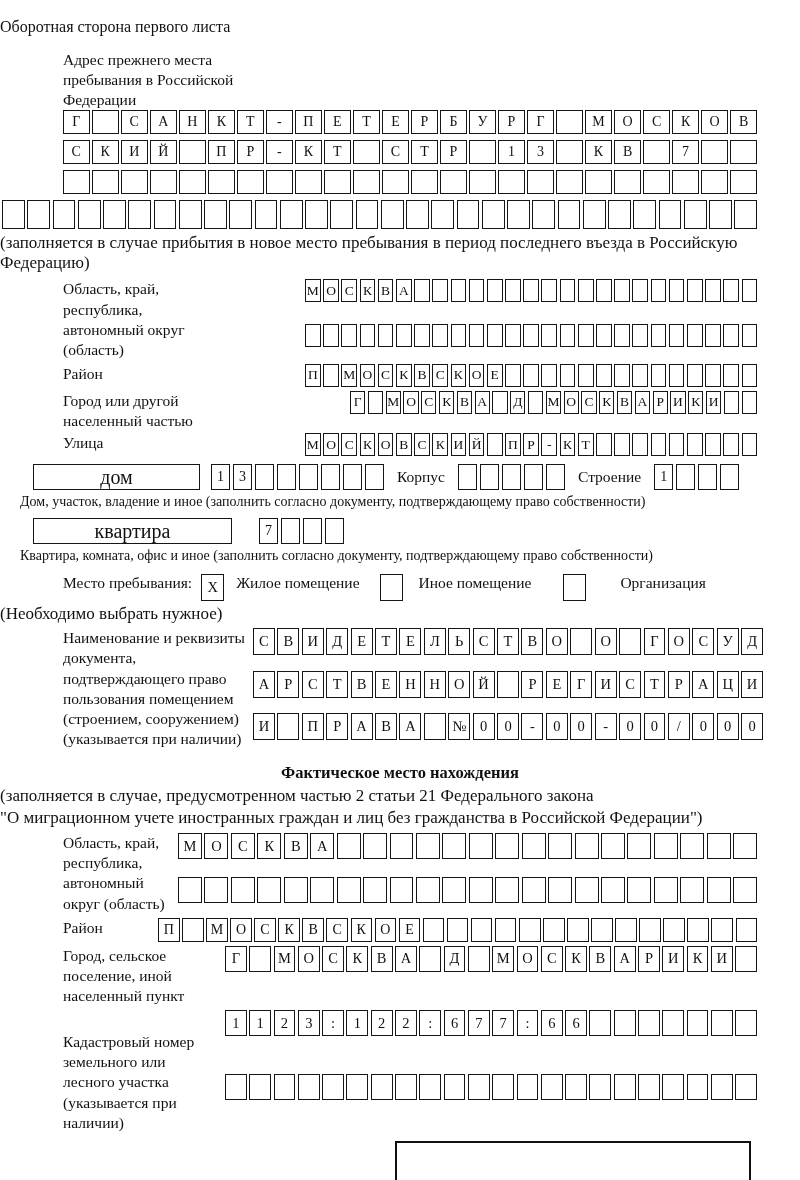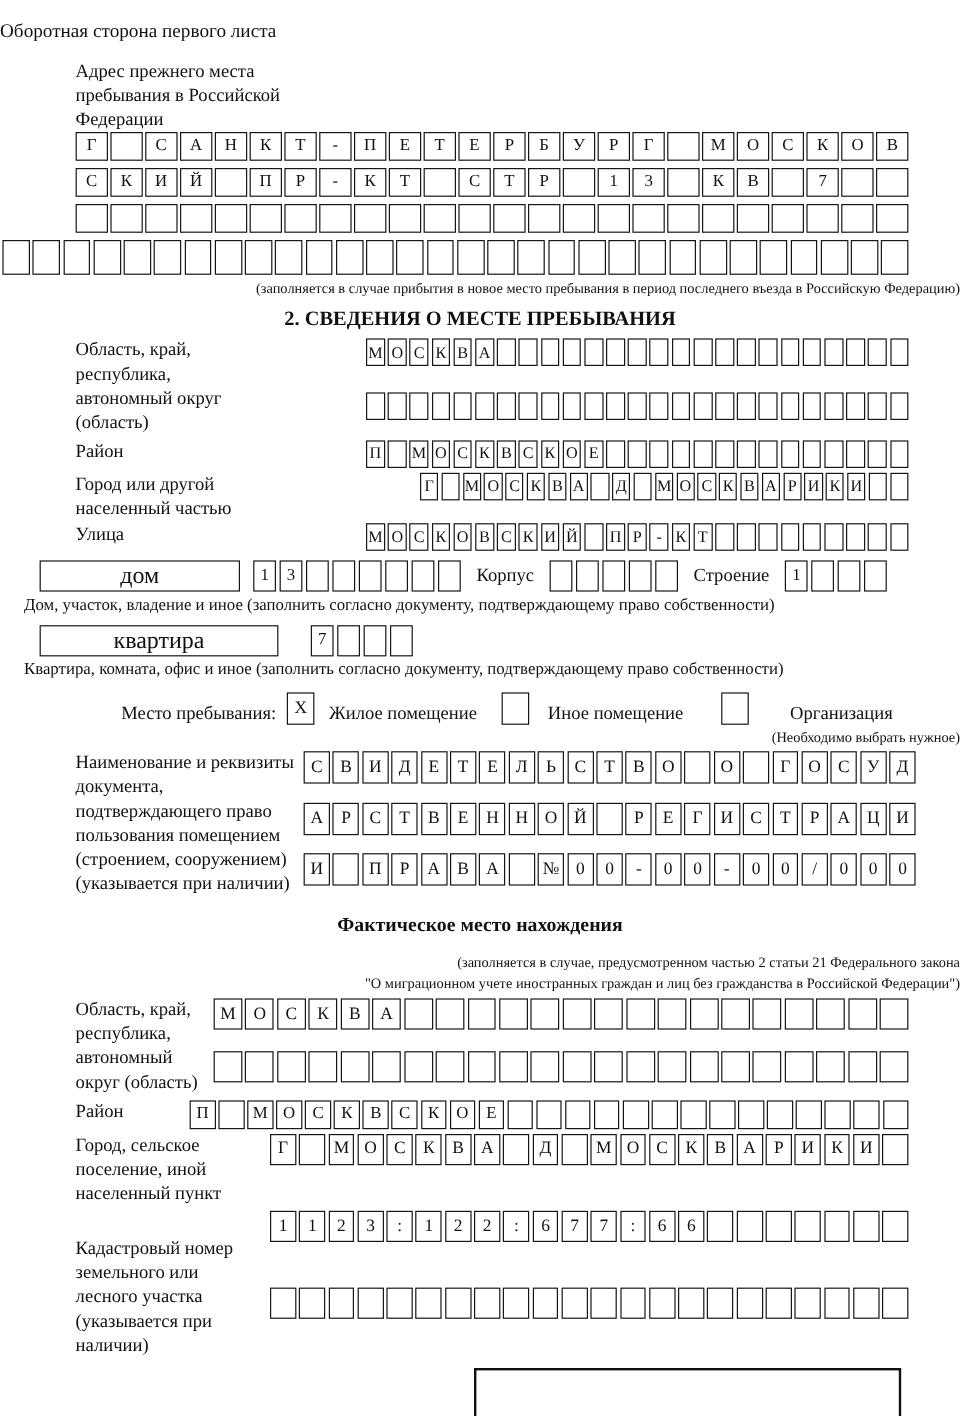--- a/index.html
+++ b/index.html
@@ -12,33 +12,33 @@
   .rows{flex:1;display:flex;flex-direction:column;gap:6px;}
   .grow{display:flex;gap:2.5px;flex:1;}
   .cell{flex:1;border:1.6px solid #161616;height:21px;min-width:0;
         display:flex;align-items:center;justify-content:center;
         font-size:13.5px;background:#fff;}
   .c22 .cell{height:22px;font-size:14px;}
   .c24 .cell{height:24px;font-size:14.5px;}
   .c25 .cell{height:25px;font-size:14.5px;}
   .c27 .cell{height:27px;font-size:15px;}
   .fullrow{margin:6px 43px 0 2px;}
-  .note{font-size:12px;text-align:right;margin-top:4px;}
+  .note{font-size:17px;text-align:left;margin-top:4px;}
   .title{font-size:17px;font-weight:bold;text-align:center;margin-top:8px;}
   .subtitle{font-size:16.5px;font-weight:bold;text-align:center;margin-top:14px;}
   
   .hline{display:flex;align-items:center;margin:8px 0 0 33px;gap:3px;}
   .widebox{border:1.6px solid #161616;height:26px;display:flex;align-items:center;
            justify-content:center;font-size:20px;box-sizing:border-box;}
   .fcell{flex:none;width:17px;height:24px;border:1.6px solid #161616;
          display:flex;align-items:center;justify-content:center;font-size:14px;background:#fff;}
   .inlab{font-size:15.5px;margin:0 10px;}
   .lnote{font-size:14px;margin:4px 0 0 20px;}
   
-  .chkline{display:flex;align-items:flex-end;margin:10px 0 0 101px;font-size:15.5px;}
+  .chkline{display:flex;align-items:flex-start;margin:10px 0 0 63px;font-size:15.5px;}
   .chk{width:21px;height:25px;border:1.6px solid #161616;display:flex;align-items:center;
        justify-content:center;font-size:14.5px;flex:none;}
   .stamp{border:2.2px solid #101010;width:356px;height:170px;margin:8px 43px 0 395px;
          box-sizing:border-box;}
 </style>
 </head>
 <body>
 
 <div class="page">
 
@@ -154,21 +154,20 @@
       <div class="cell"></div>
       <div class="cell"></div>
       <div class="cell"></div>
       <div class="cell"></div>
       <div class="cell"></div>
       <div class="cell"></div>
       <div class="cell"></div>
     </div>
   <div class="note">(заполняется в случае прибытия в новое место пребывания в период последнего въезда в Российскую Федерацию)</div>
 
-  <div class="title">2. СВЕДЕНИЯ О МЕСТЕ ПРЕБЫВАНИЯ</div>
 
   <div class="frow" style="margin-top:6px;">
     <div class="flabel" style="width:242px;padding-right:92px;">Область, край, республика, автономный округ (область)</div>
     <div class="rows" style="gap:8px;">
       <div class="grow">
           <div class="cell">М</div>
           <div class="cell">О</div>
           <div class="cell">С</div>
           <div class="cell">К</div>
           <div class="cell">В</div>
@@ -441,21 +440,21 @@
           <div class="cell">0</div>
           <div class="cell">/</div>
           <div class="cell">0</div>
           <div class="cell">0</div>
           <div class="cell">0</div>
         </div>
     </div>
   </div>
 
   <div class="subtitle">Фактическое место нахождения</div>
-  <div class="note" style="margin-top:14px;">(заполняется в случае, предусмотренном частью 2 статьи 21 Федерального закона</div>
+  <div class="note" style="margin-top:3px;">(заполняется в случае, предусмотренном частью 2 статьи 21 Федерального закона</div>
   <div class="note" style="margin-top:2px;">"О миграционном учете иностранных граждан и лиц без гражданства в Российской Федерации")</div>
 
   <div class="frow" style="margin-top:5px;">
     <div class="flabel" style="width:115px;padding-right:2px;">Область, край, республика, автономный округ (область)</div>
     <div class="rows" style="gap:8px;">
       <div class="grow c24">
           <div class="cell">М</div>
           <div class="cell">О</div>
           <div class="cell">С</div>
           <div class="cell">К</div>

